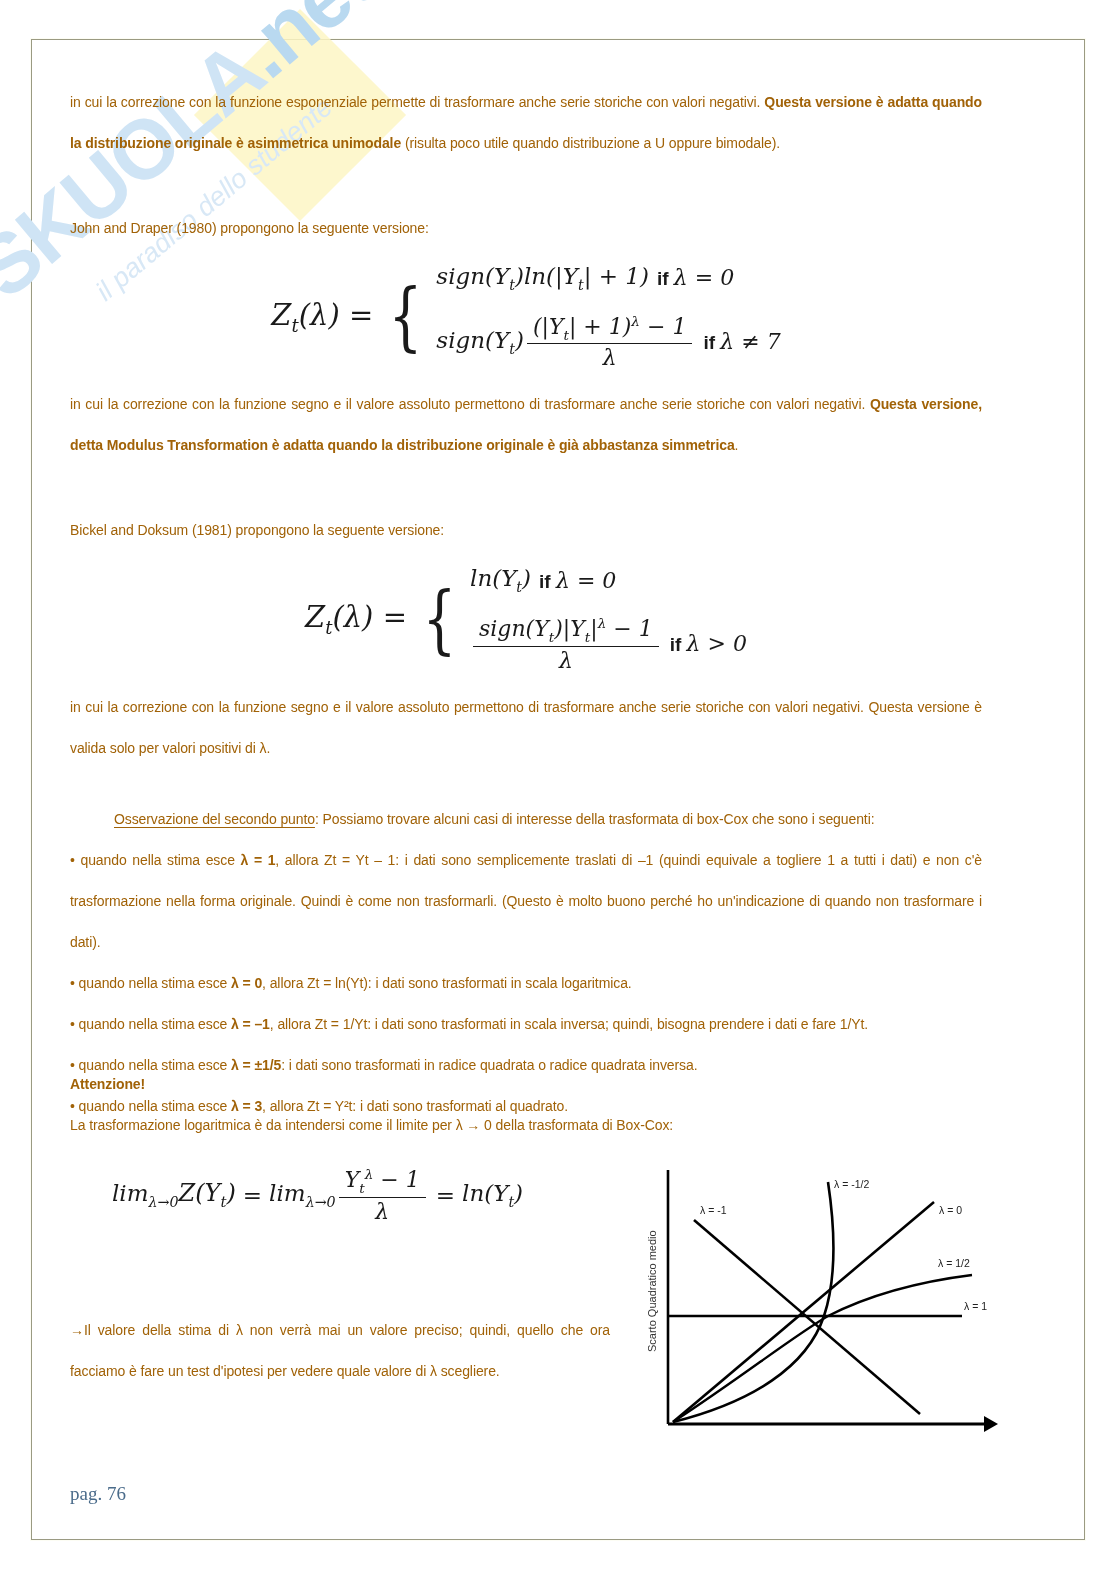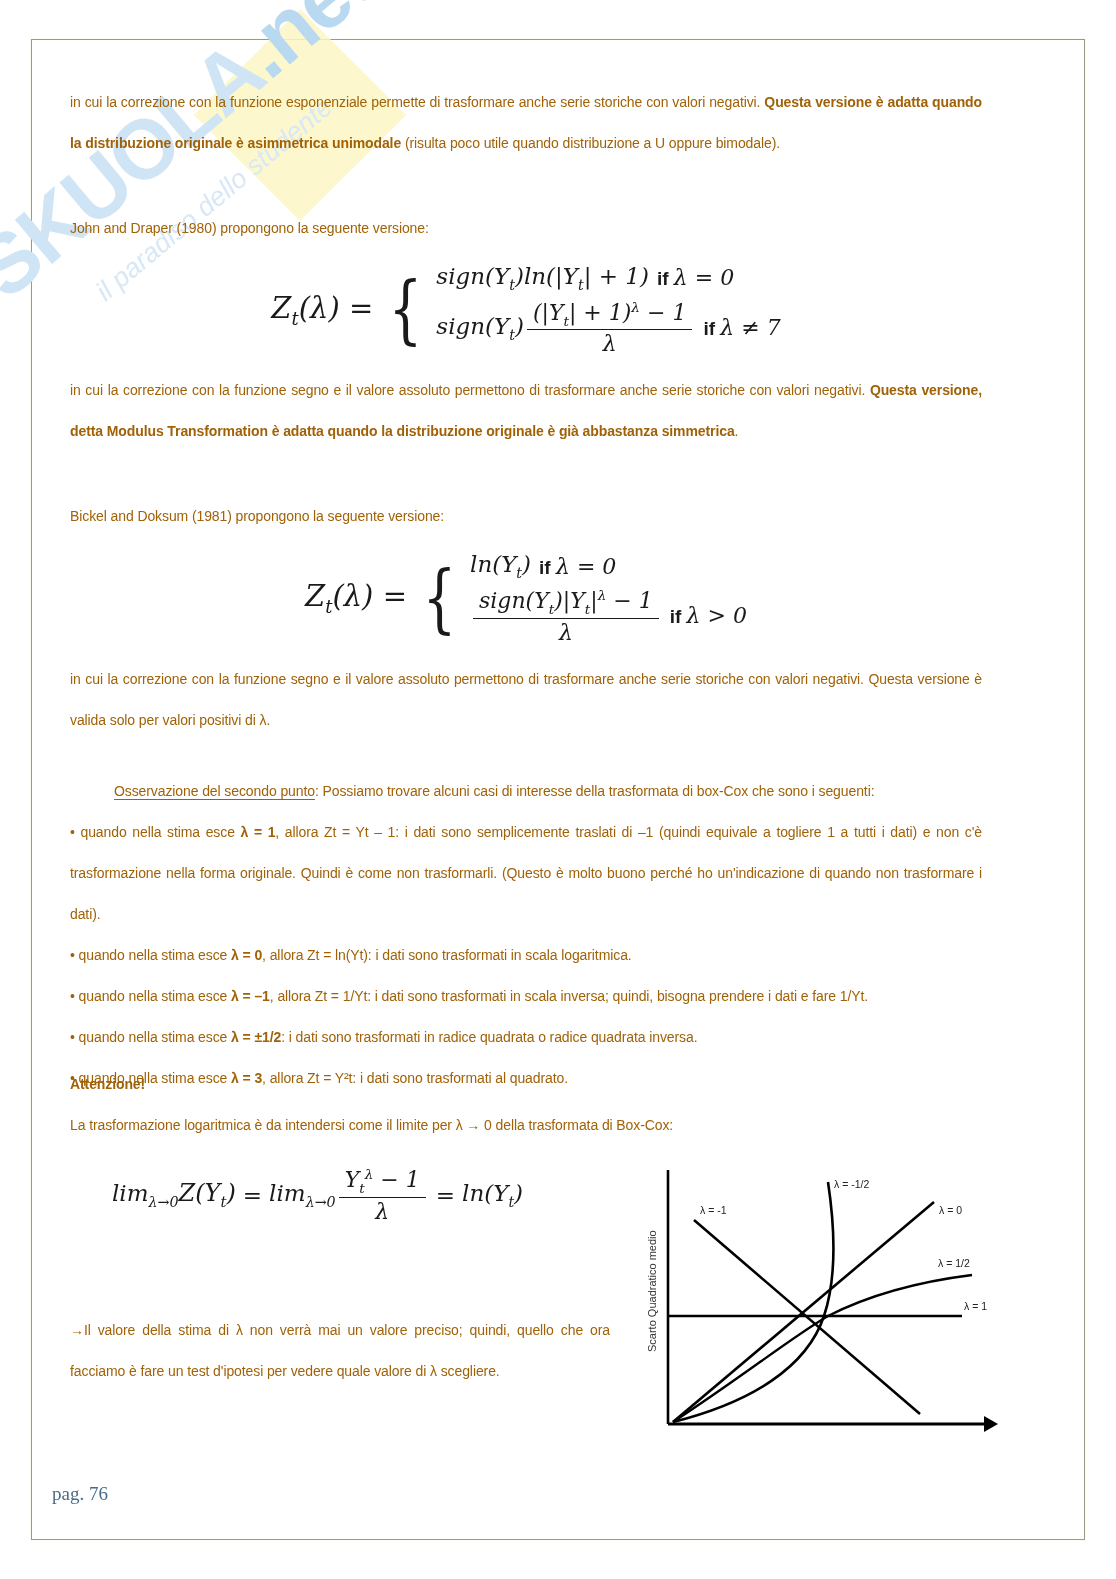--- a/index.html
+++ b/index.html
@@ -99,21 +99,21 @@
   .math-row { display: flex; align-items: center; }
   .lhs { font-size: 29px; font-style: italic; margin-right: 9px; }
   .brace {
     font-size: 74px;
     line-height: 0.82;
     font-family: "DejaVu Serif", serif;
     font-weight: 300;
     margin-right: 7px;
     transform: scaleX(0.72);
   }
-  .cases { display: flex; flex-direction: column; gap: 6px; }
+  .cases { display: flex; flex-direction: column; gap: 20px; }
   .case { display: flex; align-items: center; font-size: 23px; }
   .it { font-style: italic; }
   .cond {
     font-family: "Liberation Sans", sans-serif;
     font-size: 19px;
     font-weight: bold;
     margin-left: 8px;
     font-style: normal;
   }
   .cond .lam { font-family: "DejaVu Serif", serif; font-weight: normal; font-style: italic; font-size: 22px; }
@@ -144,21 +144,21 @@
   #bottom-left { width: 540px; }
   #chart-wrap {
     margin-left: 22px;
     width: 366px; height: 300px;
     position: relative;
   }
   #chart-wrap svg { display: block; }
 
   #pagenum {
     position: absolute;
-    left: 52px; top: 1483px;
+    left: 70px; top: 1483px;
     font-size: 19px;
     color: #4a6b8a;
     font-family: "Liberation Serif", serif;
     z-index: 2;
   }
 </style>
 </head>
 <body>
 
 <div id="page-frame"></div>
@@ -237,21 +237,21 @@
   <div class="spacer-md"></div>
 
   <p class="body"><u>Osservazione del secondo punto</u><span>: Possiamo trovare alcuni casi di interesse della trasformata di box-Cox che sono i seguenti:</span></p>
 
   <p class="body bul"><span>quando nella stima esce </span><b>λ = 1</b><span>, allora Zt = Yt – 1: i dati sono semplicemente traslati di –1 (quindi equivale a togliere 1 a tutti i dati) e non c'è trasformazione nella forma originale. Quindi è come non trasformarli. (Questo è molto buono perché ho un'indicazione di quando non trasformare i dati).</span></p>
 
   <p class="body bul"><span>quando nella stima esce </span><b>λ = 0</b><span>, allora Zt = ln(Yt): i dati sono trasformati in scala logaritmica.</span></p>
 
   <p class="body bul"><span>quando nella stima esce </span><b>λ = –1</b><span>, allora Zt = 1/Yt: i dati sono trasformati in scala inversa; quindi, bisogna prendere i dati e fare 1/Yt.</span></p>
 
-  <p class="body bul"><span>quando nella stima esce </span><b>λ = ±1/2</b><span>: i dati sono trasformati in radice quadrata o radice quadrata inversa.</span></p>
+  <p class="body bul"><span>quando nella stima esce </span><b>λ = ±1/5</b><span>: i dati sono trasformati in radice quadrata o radice quadrata inversa.</span></p>
 
   <p class="body bul"><span>quando nella stima esce </span><b>λ = 3</b><span>, allora Zt = Y²t: i dati sono trasformati al quadrato.</span></p>
 
 </div>
 
 <div id="bottom">
 
   <p class="body" style="font-weight:bold;">Attenzione!</p>
   <p class="body">La trasformazione logaritmica è da intendersi come il limite per λ → 0 della trasformata di Box-Cox:</p>
 

